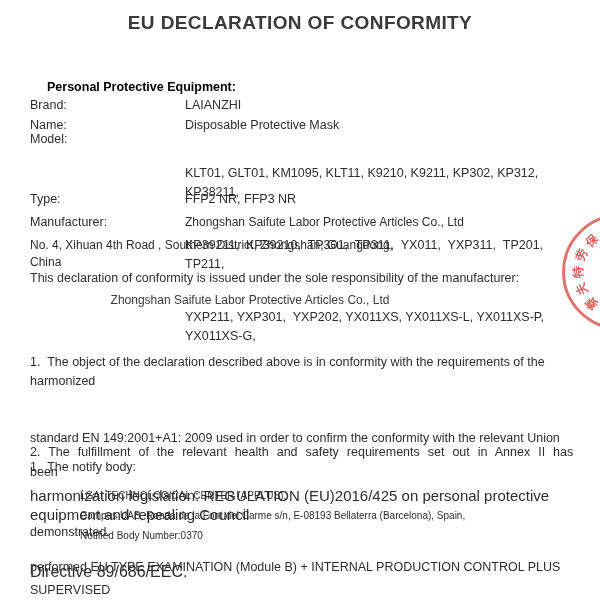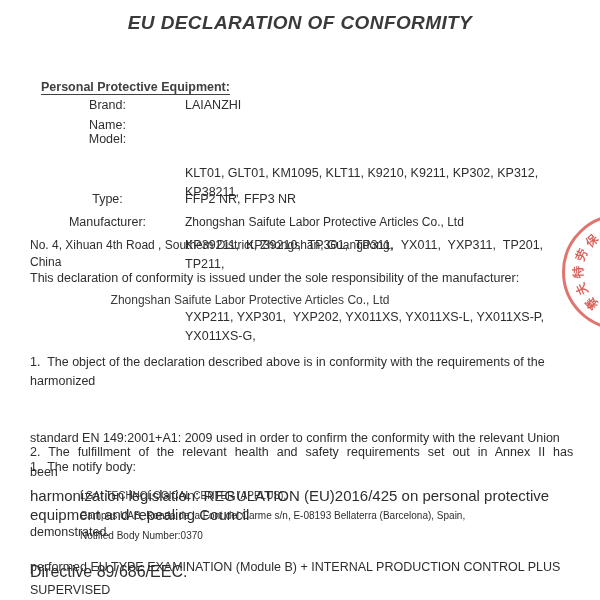--- a/index.html
+++ b/index.html
@@ -4,28 +4,28 @@
 <style>
   html,body{margin:0;padding:0;background:#888;}
   #page{
     position:relative;width:600px;height:600px;margin:0 auto;
     background:#ffffff;overflow:hidden;
     font-family:"Liberation Sans","DejaVu Sans",sans-serif;
     color:#2e2e2e;
   }
   .title{
     position:absolute;top:12px;left:0;width:100%;text-align:center;
-    font-size:19px;font-weight:700;letter-spacing:.4px;color:#3a3a3a;font-style:italic;
+    font-size:19px;font-weight:700;letter-spacing:.4px;color:#3a3a3a;
   }
   .heading{
-    position:absolute;left:41px;top:80px;font-weight:700;font-size:12.5px;
-    color:#404040;text-decoration:underline;text-underline-offset:3px;
+    position:absolute;left:47px;top:80px;font-weight:700;font-size:12.5px;
+    color:#000000;text-underline-offset:3px;
   }
   .row{position:absolute;left:30px;display:flex;font-size:12.5px;line-height:17px;}
-  .row .lbl{flex:0 0 155px;width:155px;white-space:pre;text-align:center;}
+  .row .lbl{flex:0 0 155px;width:155px;white-space:pre;}
   .row .val{white-space:pre-wrap;width:392px;}
   .modelline{line-height:19px;}
   .spread{word-spacing:3.5px;}
   .para{position:absolute;left:30px;width:545px;font-size:12.5px;line-height:19px;white-space:pre-wrap;}
   .centerline{position:absolute;left:30px;width:440px;text-align:center;font-size:12px;color:#3a3a3a;}
   .justline{word-spacing:4.5px;}
   .notify{position:absolute;left:80px;width:500px;font-size:10px;line-height:20px;}
   .closing{position:absolute;left:30px;width:548px;font-size:12.5px;line-height:23px;}
   
   .stamp-ring{
@@ -46,20 +46,21 @@
 
   <div class="heading">Personal Protective Equipment:</div>
 
   <div class="row" style="top:97px">
     <span class="lbl">Brand:</span>
     <span class="val">LAIANZHI</span>
   </div>
 
   <div class="row" style="top:117px">
     <span class="lbl">Name:</span>
+    <span class="val">Disposable Protective Mask</span>
   </div>
 
   <div class="row" style="top:130px">
     <span class="lbl" style="line-height:19px">Model:</span>
     <span class="val">
       <span class="modelline" style="display:block">KLT01, GLT01, KM1095, KLT11, K9210, K9211, KP302, KP312, KP38211, </span>
       <span class="modelline spread" style="display:block">KP39211, KP39210, TP301, TP311, YX011, YXP311, TP201, TP211, </span>
       <span class="modelline" style="display:block">YXP211, YXP301,  YXP202, YX011XS, YX011XS-L, YX011XS-P, YX011XS-G, </span>
     </span>
   </div>

